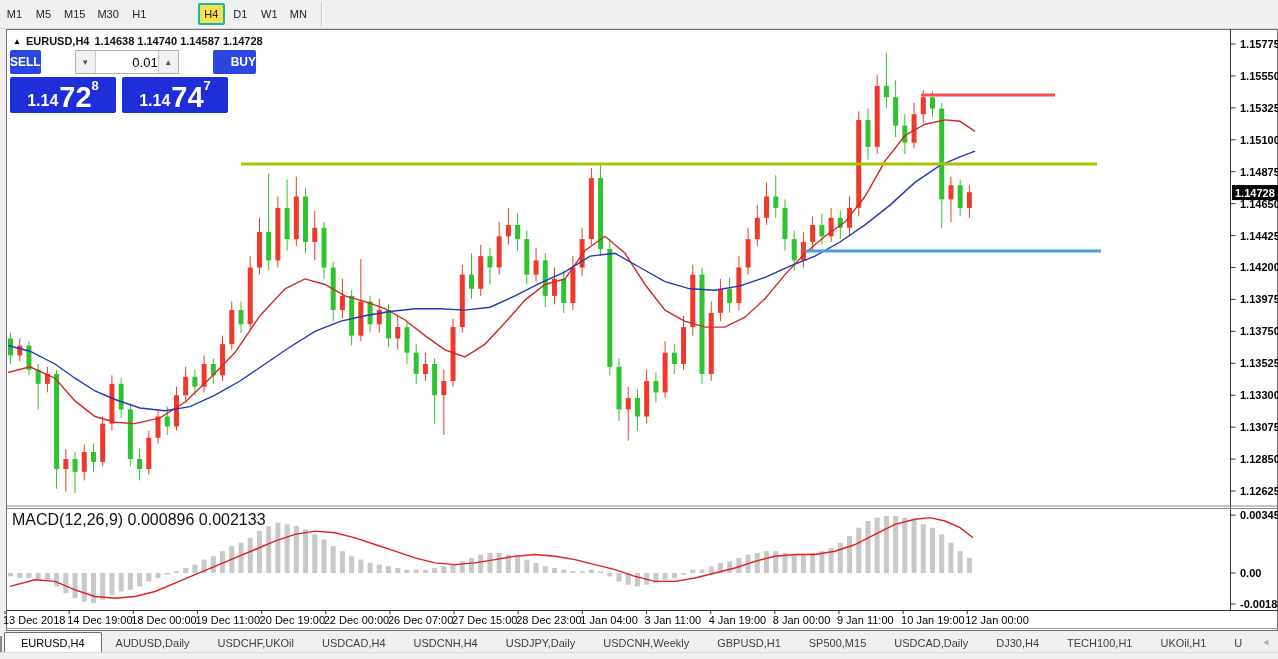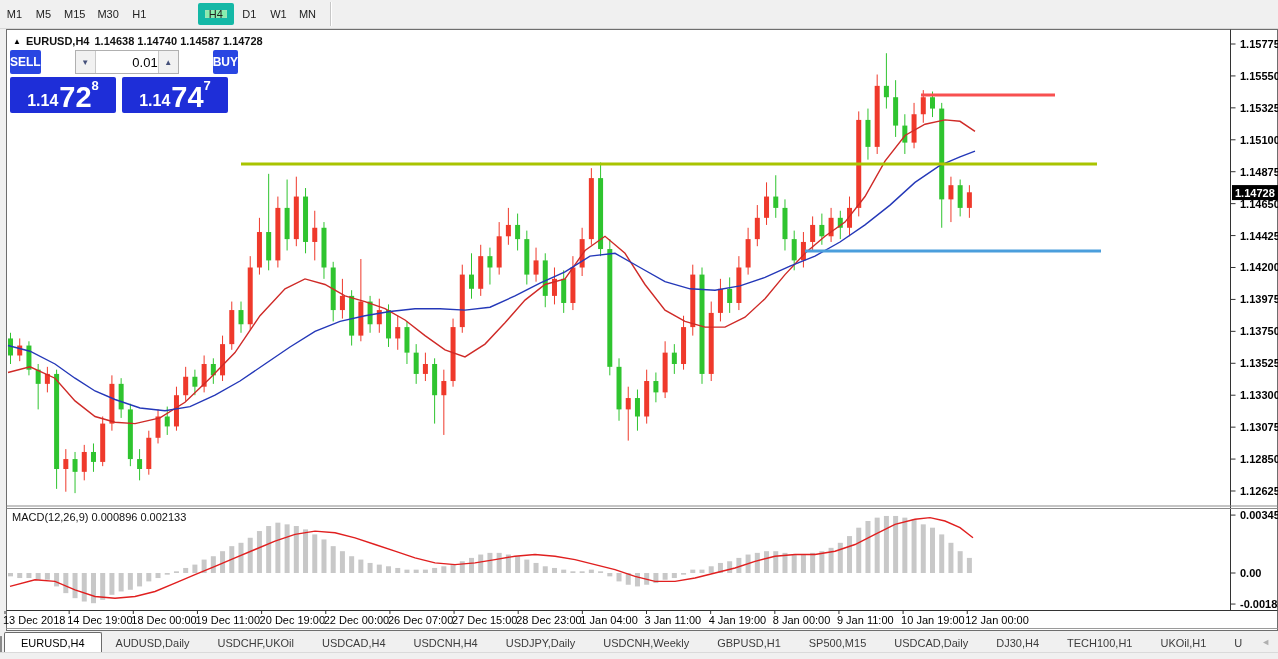--- a/index.html
+++ b/index.html
@@ -6,52 +6,52 @@
   html,body { width:1278px; height:659px; overflow:hidden; background:#f0f0f0;
     font-family:"Liberation Sans","DejaVu Sans",sans-serif; }
   #stage { position:relative; width:1278px; height:491px; }
 
   
   #toolbar { position:absolute; left:0; top:0; width:1278px; height:29px;
     background:#f0f0f0; border-bottom:1px solid #d8d8d8; display:flex; align-items:center; }
   .tf-btn { min-width:27px; height:22px; margin:0 1px; padding:0 4px; display:flex;
     align-items:center; justify-content:center; font-size:11px; color:#222;
     border:1px solid transparent; border-radius:2px; cursor:default; }
-  .tf-btn.active { background:#86efac; border:7px solid #14b8a6; box-shadow:inset 0 0 2px #cfcfcf;margin-left:44px; }
+  .tf-btn.active { background:#fde047; border:2px solid #14b8a6; box-shadow:inset 0 0 2px #cfcfcf;margin-left:44px; }
   .tb-sep { width:2px; height:24px; margin-left:8px; border-left:1px solid #c7c7c7;
     border-right:1px solid #ffffff; }
 
   
   #chart-svg { position:absolute; left:0; top:0; }
 
   #chart-title { position:absolute; left:13px; top:35px; font-size:11px; font-weight:600;
     color:#111; display:flex; align-items:center; gap:5px; z-index:5; }
   #chart-title .tri { font-size:8px; color:#000; }
 
   
   #trade-panel { position:absolute; left:10px; top:50px; width:218px; z-index:6; }
   #tp-row1 { display:flex; height:24px;gap:32px; }
   .tp-btn { background:#2946e2; color:#fff; font-size:12px; font-weight:bold;
     display:flex; align-items:center; justify-content:center; border-radius:2px; }
-  #sell-btn { width:57px; } #buy-btn { width:53px; }
+  #sell-btn { width:57px; } #buy-btn { width:53px;padding-left:18px; }
   #vol-group { display:flex; height:24px; border:1px solid #b0b0b0; background:#fff; margin:0 2px; }
   .stepper { width:20px; background:#f1f1f1; color:#44507a; font-size:8px;
     display:flex; align-items:center; justify-content:center; }
   #vol-down { border-right:1px solid #c9c9c9; } #vol-up { border-left:1px solid #c9c9c9; }
   #vol-input { width:62px; border:0; outline:none; font-size:13px; color:#000;
     text-align:right; padding-right:0; font-family:inherit; }
   #tp-row2 { display:flex; margin-top:3px; gap:6px; }
   .price-box { background:#1e2ed8; color:#fff; border-radius:2px; width:106px; height:36px;
     display:flex; align-items:flex-end; justify-content:center; padding-bottom:3px; }
   .price-box .small { font-size:16px; font-weight:bold; margin-right:1px; }
   .price-box .big { font-size:29px; font-weight:bold; line-height:26px; }
   .price-box .sup { font-size:13px; font-weight:bold; align-self:flex-start; margin-top:1px; }
 
   
-  #macd-label { position:absolute; left:12px; top:511px; font-size:11px; color:#111; z-index:5; }
+  #macd-label { position:absolute; left:12px; top:511px; font-size:16px; color:#111; z-index:5; }
 
   
   #tabbar { position:absolute; left:0; top:632px; width:1278px; height:20px;
     background:#f0f0f0; display:flex; align-items:flex-end; }
   #tab-stub { width:9px; height:16px; background:#f0f0f0; border:1px solid #8a8a8a;
     border-bottom:0; border-radius:2px 2px 0 0; margin-right:2px; }
   .tab { font-size:11px; color:#3c3c3c; padding:2px 14px 3px 14px; white-space:nowrap;
     display:flex; align-items:center; height:18px; }
   .tab.active { background:#fff; border:1px solid #6b6b6b; border-bottom:0;
     border-radius:2px 2px 0 0; color:#000; height:20px; padding:2px 16px; }

